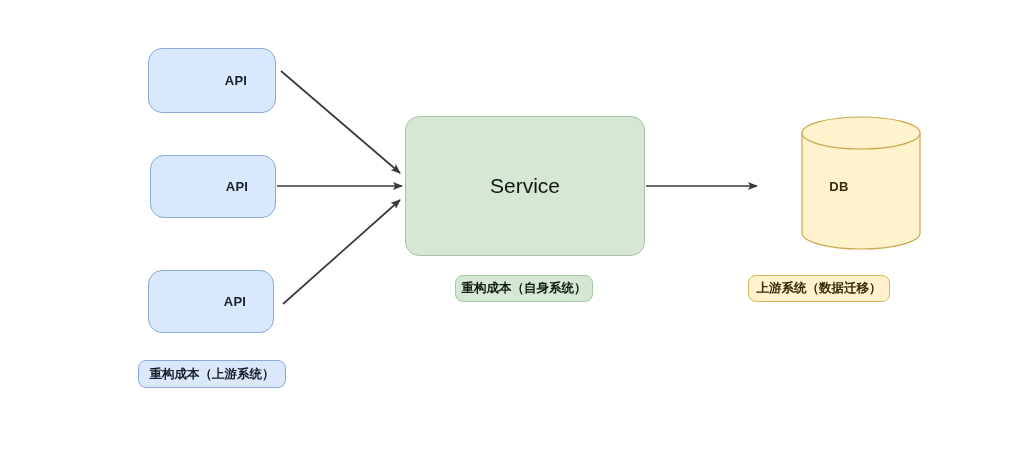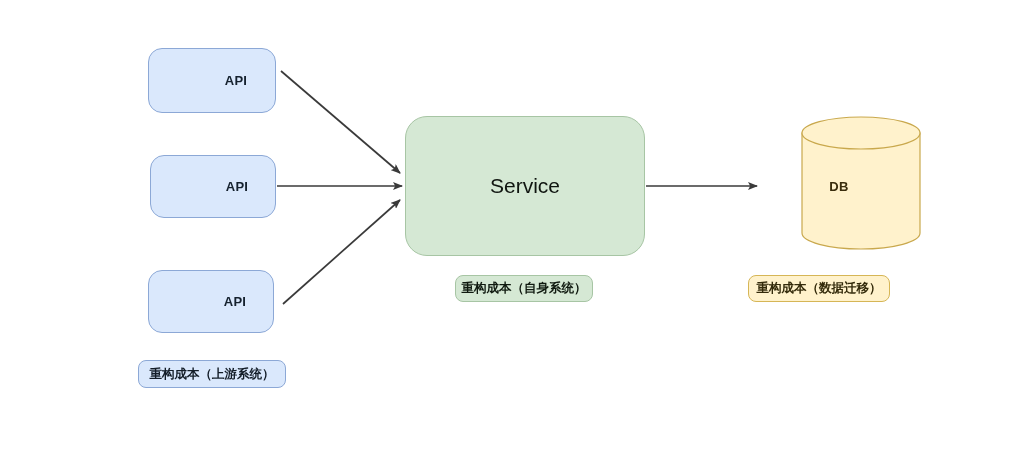--- a/index.html
+++ b/index.html
@@ -43,21 +43,21 @@
     font-weight: 700;
     letter-spacing: 0.3px;
     padding-left: 48px;
   }
   .node-service {
     background: #d5e8d4;
     border-color: #a7c5a4;
     color: #101510;
     font-size: 21px;
     font-weight: 400;
-    border-radius: 22px;
+    border-radius: 14px;
   }
 
   
   .cylinder {
     position: absolute;
     padding-left: 44px;
   }
   .cylinder svg {
     display: block;
     overflow: visible;
@@ -157,16 +157,16 @@
 
   <div class="legend legend-blue" style="left:138px; top:360px; width:148px; height:28px;">
     <span>重构成本（上游系统）</span>
   </div>
 
   <div class="legend legend-green" style="left:455px; top:275px; width:138px; height:27px;">
     <span>重构成本（自身系统）</span>
   </div>
 
   <div class="legend legend-yellow" style="left:748px; top:275px; width:142px; height:27px;">
-    <span>重构成本（数据迁移）</span>
+    <span>上游系统（数据迁移）</span>
   </div>
 
 </div>
 
 </body></html>

